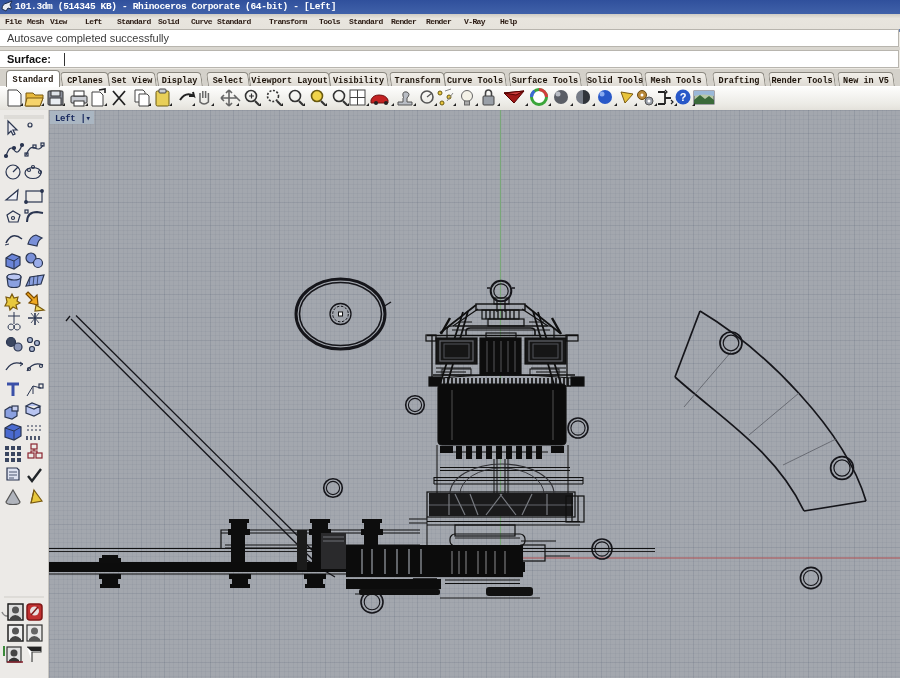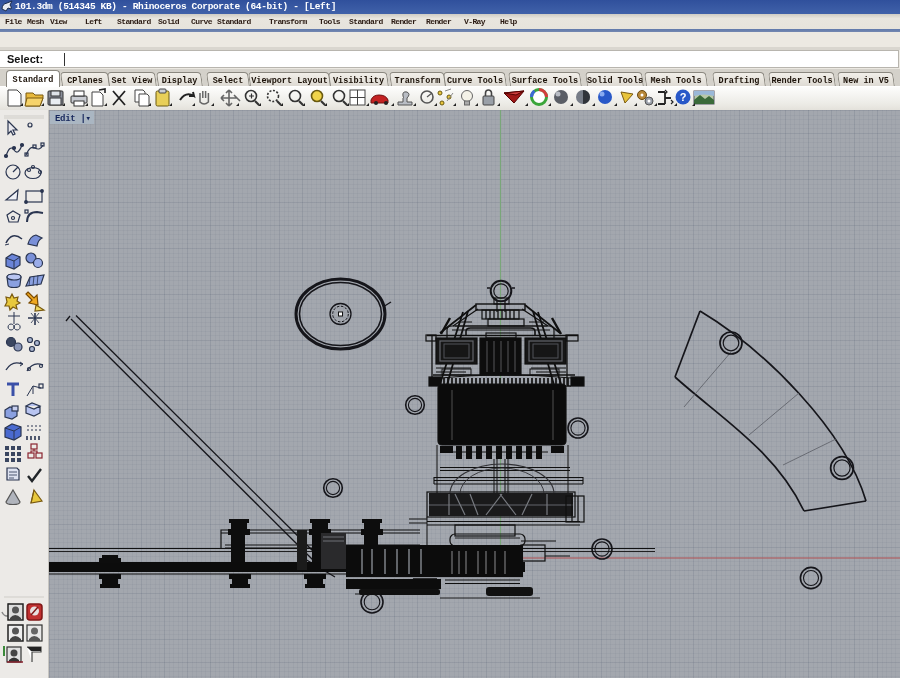--- a/index.html
+++ b/index.html
@@ -65,23 +65,26 @@
     <span class="mi" style="left:191px">Curve</span>
     <span class="mi" style="left:217px">Standard</span>
     <span class="mi" style="left:269px">Transform</span>
     <span class="mi" style="left:319px">Tools</span>
     <span class="mi" style="left:349px">Standard</span>
     <span class="mi" style="left:391px">Render</span>
     <span class="mi" style="left:426px">Render</span>
     <span class="mi" style="left:464px">V-Ray</span>
     <span class="mi" style="left:500px">Help</span>
   </div>
+  <div id="autosave" class="abs">
+      <span>Autosave completed successfully</span>
+    </div>
   <div id="gap1" class="abs"></div>
   <div id="cmdbox" class="abs">
-      <span>Select:</span>
+      <span>Surface:</span>
       <i></i>
     </div>
   <div id="tabrow" class="abs">
     <div class="tab active" style="left:6px;width:52px">
         <b>Standard</b>
       </div>
     <div class="tab" style="left:61px;width:46px">
         <b>CPlanes</b>
       </div>
     <div class="tab" style="left:108px;width:46px">
@@ -561,15 +564,15 @@
       <rect x="521" y="545" width="24" height="16"></rect>
       <path d="M521 541 h35 M545 556 h25" stroke-width="1"></path>
       <path d="M445 580 H520 M445 583.5 H520" stroke-width="1"></path>
       <rect x="359" y="589" width="81" height="6" rx="2" fill="#111" stroke="none"></rect>
       <rect x="486" y="587" width="47" height="9" rx="3" fill="#111" stroke="none"></rect>
       <path d="M440 598 h100 M355 594 h40" stroke-width="0.9"></path>
     </g>
   </svg>
   </div>
   <div id="vplabel" class="abs">
-      <b>Edit |▾</b>
+      <b>Left |▾</b>
     </div>
 </div>
 
 </body></html>

